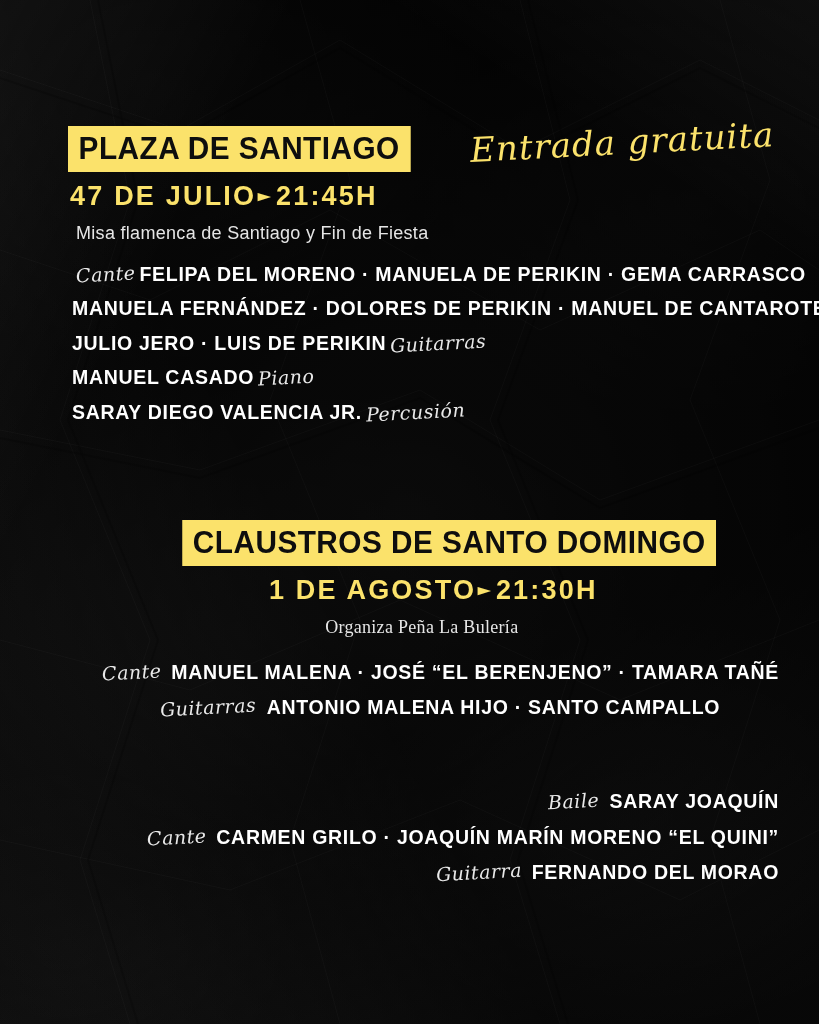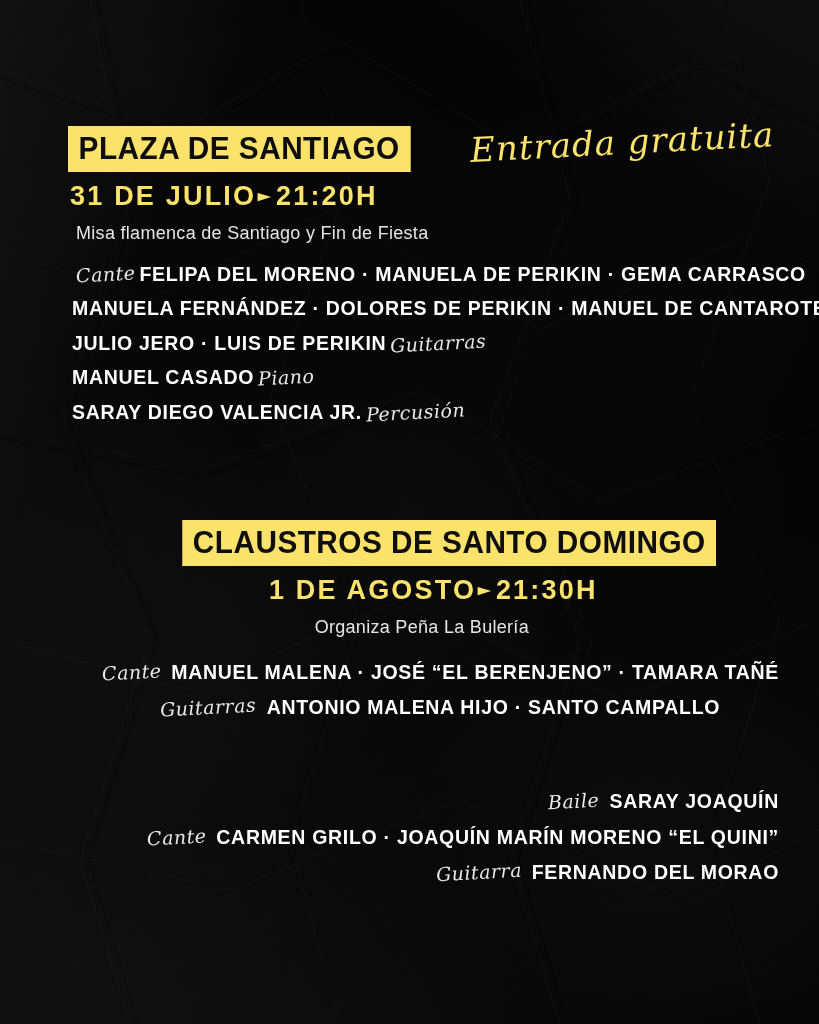--- a/index.html
+++ b/index.html
@@ -132,21 +132,21 @@
 
   #free-entry {
     position: absolute;
     left: 470px;
     top: 122px;
   }
 
   
   #block2 { position: absolute; right: 40px; top: 520px; text-align: center; }
   #block2 .date { margin-right: 10px; }
-  #block2 .sub { margin-right: 33px; }
+  #block2 .sub { margin-right: 33px; font-family: Liberation Serif, serif; }
   #block2 .lines { margin-top: 20px; }
   #block2 .lines .line { margin-top: 7px; }
 
   #block3 { position: absolute; right: 40px; top: 780px; text-align: right; }
   #block3 .line { margin-top: 7px; }
 </style>
 </head>
 <body>
 
 <div class="poster">
@@ -175,21 +175,21 @@
 
     <div id="free-entry">
       <span class="script-accent">Entrada gratuita</span>
     </div>
 
     <div id="block1">
 
       <div class="hl">PLAZA DE SANTIAGO</div>
 
       <div class="date">
-        <span>31 DE JULIO</span><span class="sep">▸</span><span>21:20H</span>
+        <span>47 DE JULIO</span><span class="sep">▸</span><span>21:45H</span>
       </div>
 
       <div class="sub">Misa flamenca de Santiago y Fin de Fiesta</div>
 
       <div class="lines">
 
         <div class="line">
           <span class="role">Cante</span><span>FELIPA DEL MORENO · MANUELA DE PERIKIN · GEMA CARRASCO</span>
         </div>
 

